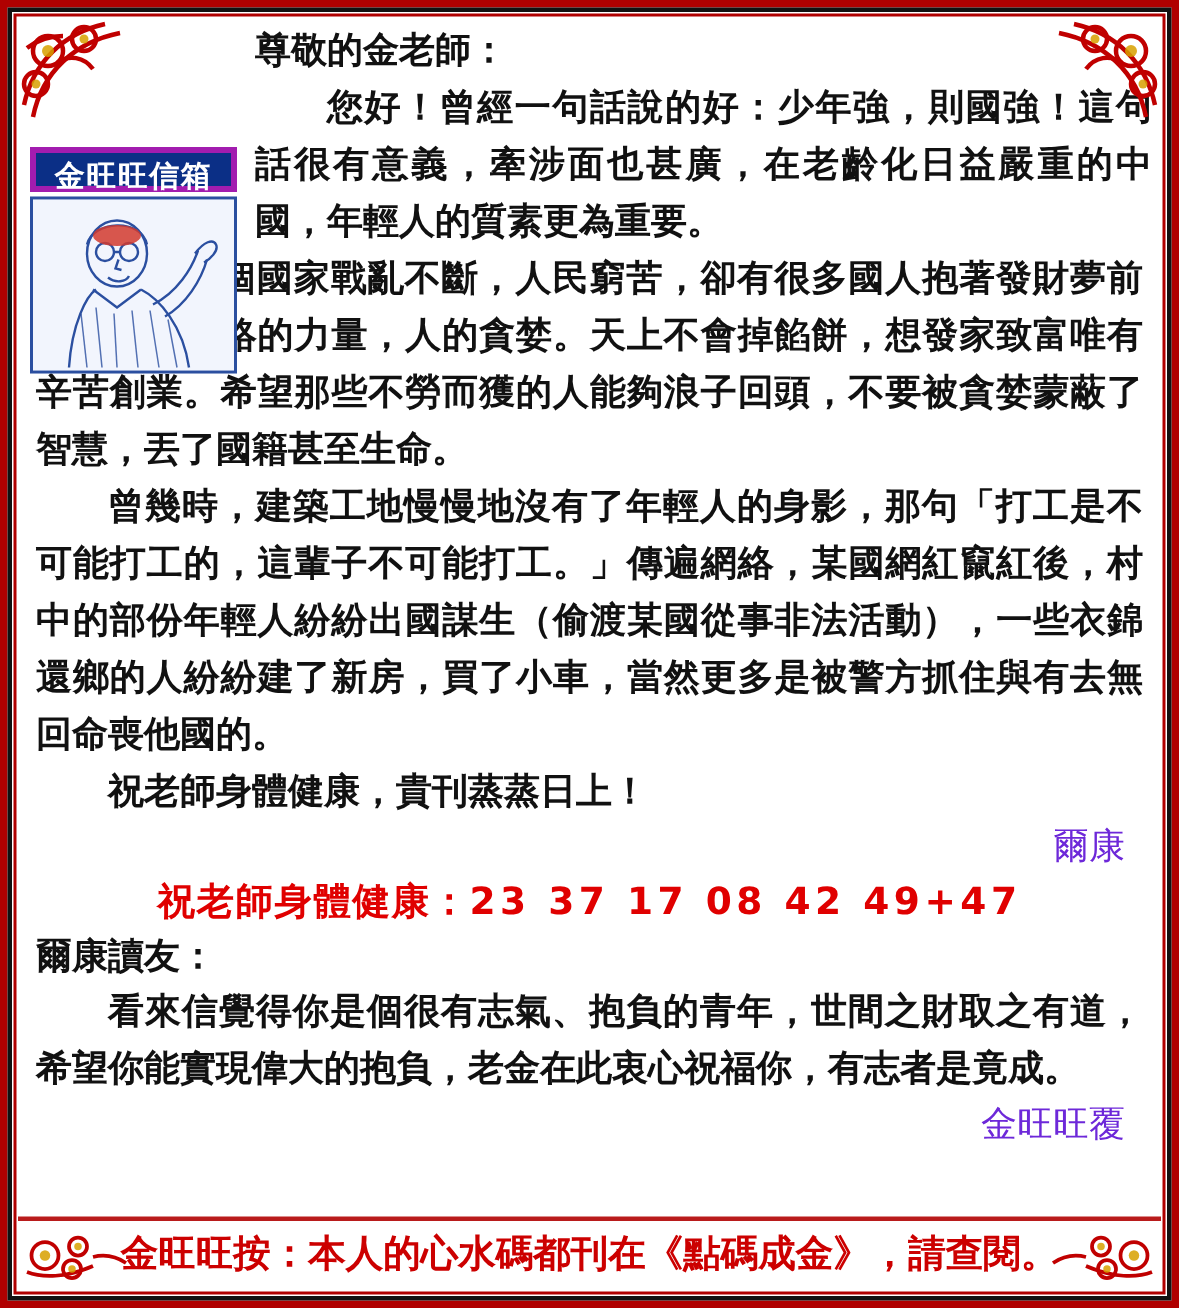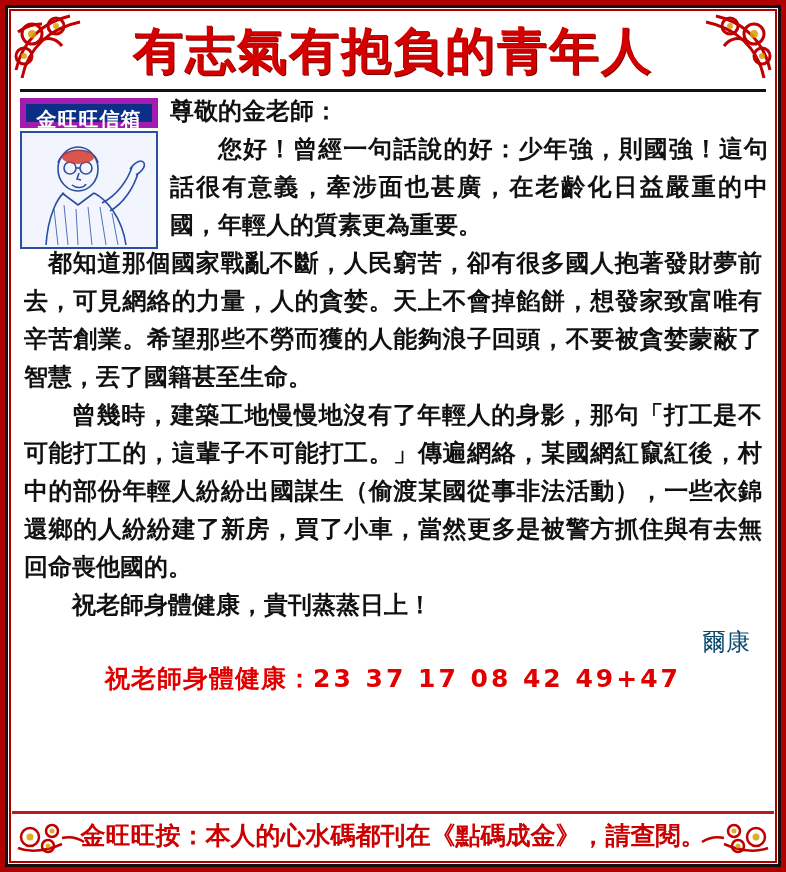--- a/index.html
+++ b/index.html
@@ -87,21 +87,21 @@
   .badge-block {
     position: absolute;
     left: 8px;
     top: 86px;
     width: 140px;
   }
   .badge {
     width: 138px;
     height: 30px;
     background: #0b2f86;
-    border: 6px solid #a21caf;
+    border: 4px solid #a21caf;
     color: #ffffff;
     font-family: "DejaVu Sans", "Liberation Sans", sans-serif;
     font-weight: bold;
     font-size: 20px;
     line-height: 30px;
     text-align: center;
     letter-spacing: 1px;
     box-sizing: border-box;
   }
   .portrait {
@@ -141,21 +141,21 @@
   .rest-paras {
     margin-left: 0;
     padding: 0 6px;
   }
 
   .sign-right {
     text-align: right;
     font-size: 24px;
     line-height: 36px;
     padding-right: 18px;
-    color: #0c4a6e;
+    color: #6d28d9;
   }
 
   .lottery {
     text-align: center;
     color: #e00000;
     font-family: "DejaVu Sans", "Liberation Sans", sans-serif;
     font-weight: bold;
     font-size: 25px;
     letter-spacing: 1px;
     margin: 2px 0 2px 0;
@@ -232,24 +232,20 @@
         <circle cx="12" cy="44" r="8"></circle>
         <path d="M26 30 C34 24 44 26 50 34"></path>
       </g>
       <g fill="#d8a000" opacity="0.85">
         <circle cx="20" cy="22" r="4"></circle>
         <circle cx="44" cy="14" r="3"></circle>
         <circle cx="12" cy="44" r="3"></circle>
       </g>
     </svg>
 
-    <div class="title-bar">
-      <div class="title">有志氣有抱負的青年人</div>
-      <div class="title-rule"></div>
-    </div>
 
     <div class="badge-block">
       <div class="badge">金旺旺信箱</div>
       <div class="portrait">
         <svg viewBox="0 0 134 114" width="134" height="114">
           <rect x="0" y="0" width="134" height="114" fill="#f2f5fd"></rect>
           <g stroke="#2b4fa0" stroke-width="1.6" fill="none">
 
             <ellipse cx="56" cy="36" rx="20" ry="22"></ellipse>
 
@@ -297,20 +293,27 @@
         <p class="para p-indent-wide">曾幾時，建築工地慢慢地沒有了年輕人的身影，那句「打工是不可能打工的，這輩子不可能打工。」傳遍網絡，某國網紅竄紅後，村中的部份年輕人紛紛出國謀生（偷渡某國從事非法活動），一些衣錦還鄉的人紛紛建了新房，買了小車，當然更多是被警方抓住與有去無回命喪他國的。</p>
         <p class="para p-indent-wide">祝老師身體健康，貴刊蒸蒸日上！</p>
       </div>
       <div class="sign-right">爾康</div>
     </div>
 
     <div class="lottery">
       <span>祝老師身體健康：</span><span class="nums">23  37  17  08  42  49+47</span>
     </div>
 
+    <div class="letter">
+      <p class="para reply-head">爾康讀友：</p>
+      <div class="rest-paras">
+        <p class="para p-indent-wide">看來信覺得你是個很有志氣、抱負的青年，世間之財取之有道，希望你能實現偉大的抱負，老金在此衷心祝福你，有志者是竟成。</p>
+      </div>
+      <div class="sign-right">金旺旺覆</div>
+    </div>
 
     <div class="note-bar">
       <svg class="note-orn left" viewBox="0 0 74 38">
         <g fill="none" stroke="#c00000" stroke-width="2.5">
           <circle cx="16" cy="19" r="9"></circle>
           <circle cx="38" cy="13" r="6"></circle>
           <circle cx="34" cy="28" r="6"></circle>
           <path d="M4 30 C14 34 30 34 48 26"></path>
           <path d="M48 20 C56 18 64 20 70 24"></path>
         </g>

